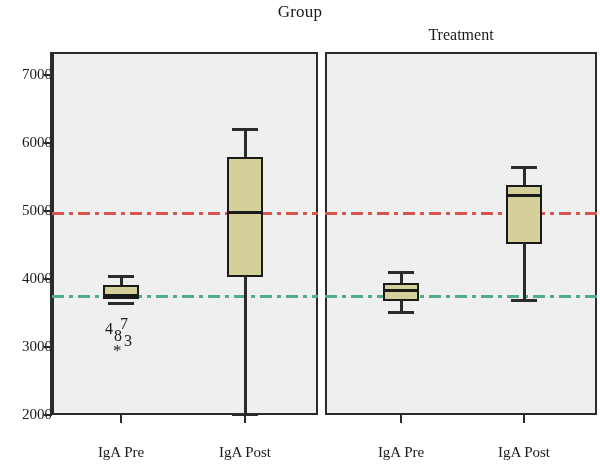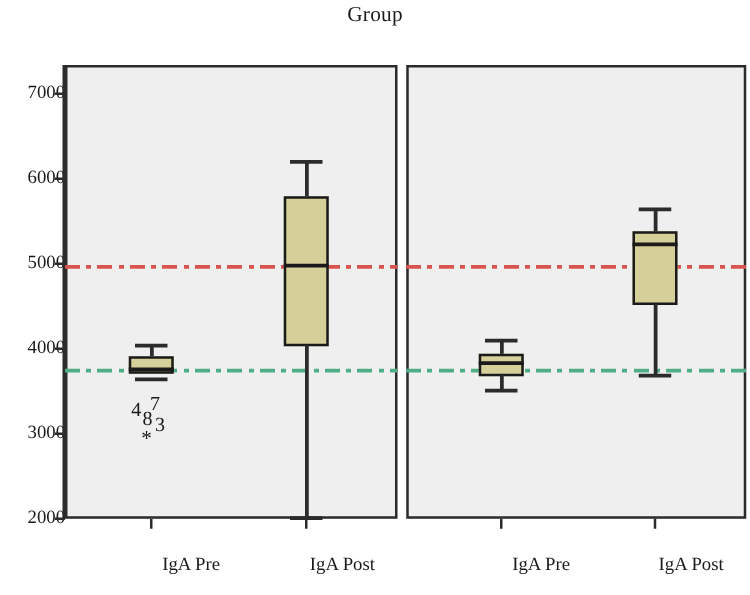--- a/index.html
+++ b/index.html
@@ -37,21 +37,21 @@
     font-size:15px;line-height:1;
   }
   .ytick-mark{
     position:absolute;left:44px;width:8px;height:2px;background:#2b2b2b;
   }
   #y-axis{position:absolute;left:0;top:0;width:52px;height:476px;}
   #y-axis-line{position:absolute;left:50px;top:52px;width:2px;height:363px;background:#2b2b2b;}
 
   .xtick-mark{position:absolute;width:2px;height:8px;background:#2b2b2b;}
   .xtick-label{
-    position:absolute;font-size:15px;text-align:right;width:110px;
+    position:absolute;font-size:15px;text-align:center;width:110px;
   }
 
   
   .bp{position:absolute;}
   .bp-box{
     position:absolute;background:#d5cf99;
     border:2px solid #1a1a1a;box-sizing:border-box;
   }
   .bp-median{position:absolute;background:#1a1a1a;height:3px;}
   .bp-whisker-line{position:absolute;width:3px;background:#2b2b2b;}
@@ -61,20 +61,21 @@
   .outlier-label{position:absolute;font-size:16px;line-height:1;}
   .outlier-star{position:absolute;font-size:17px;line-height:1;}
 </style>
 </head>
 <body>
 
 <div id="chart-root">
 
   <div class="chart-title">Group</div>
 
+  <div class="panel-title" id="panel-title-treatment">Treatment</div>
 
   <div id="y-axis">
     <div class="ytick-label" style="top:67px;">7000</div>
     <div class="ytick-label" style="top:135px;">6000</div>
     <div class="ytick-label" style="top:203px;">5000</div>
     <div class="ytick-label" style="top:271px;">4000</div>
     <div class="ytick-label" style="top:339px;">3000</div>
     <div class="ytick-label" style="top:407px;">2000</div>
 
     <div class="ytick-mark" style="top:74px;"></div>

